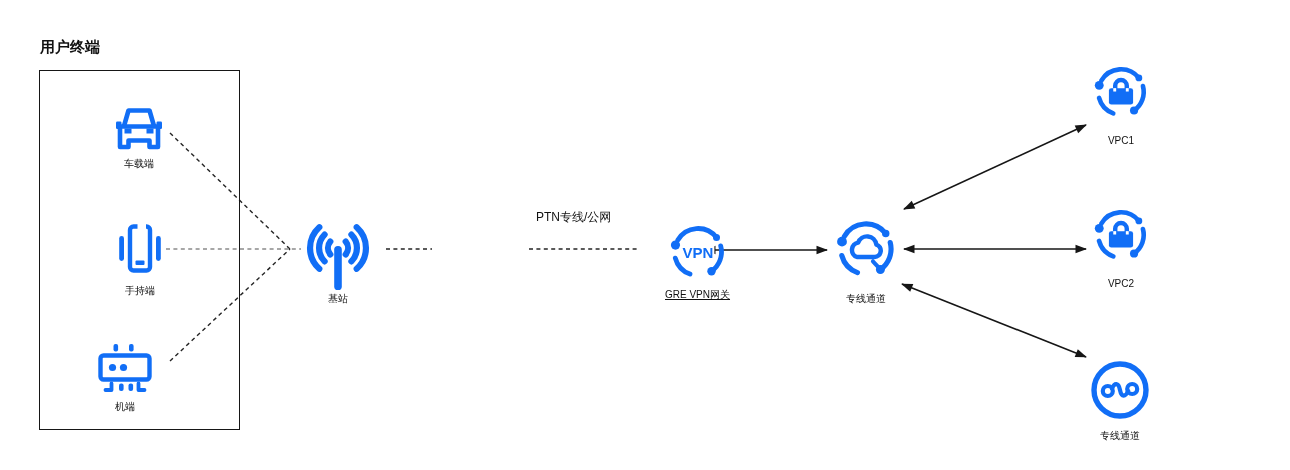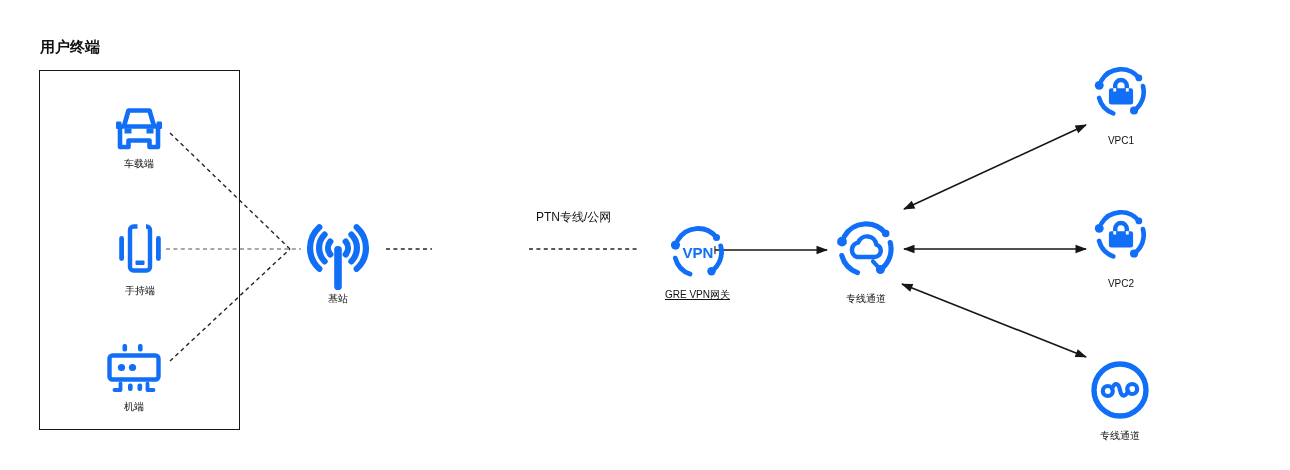--- a/index.html
+++ b/index.html
@@ -23,21 +23,21 @@
     position:absolute;left:40px;top:38px;font-size:15px;font-weight:bold;
     white-space:nowrap;
   }
   .node{position:absolute;display:flex;flex-direction:column;align-items:center;}
   .node svg{display:block;flex:0 0 auto;}
   .lbl{font-size:10px;line-height:16px;white-space:nowrap;color:var(--text-color);}
   .edge-lbl{position:absolute;left:536px;top:209px;font-size:12px;white-space:nowrap;}
   
   .n-vehicle{left:113px;top:102px;}   .n-vehicle .lbl{margin-top:4px;}
   .n-handheld{left:114px;top:224px;align-items:center;}  .n-handheld .lbl{margin-top:9px;}
-  .n-machine{left:105px;top:342px;}   .n-machine .lbl{margin-top:5px;}
+  .n-machine{left:96px;top:342px;}   .n-machine .lbl{margin-top:5px;}
   .n-bs{left:296px;top:210px;font-family:Liberation Mono, monospace;}        .n-bs .lbl{margin-top:2px;}
   .n-pgw{left:434px;top:214px;}       .n-pgw .lbl{margin-top:15px;}
   .n-vpn{left:665px;top:222px;}       .n-vpn .lbl{margin-top:5px;text-decoration:underline;}
   .n-ccn{left:834px;top:217px;}       .n-ccn .lbl{margin-top:10px;}
   .n-vpc1{left:1092px;top:63px;}      .n-vpc1 .lbl{margin-top:12px;}
   .n-vpc2{left:1092px;top:206px;}     .n-vpc2 .lbl{margin-top:12px;}
   .n-dc{left:1090px;top:360px;}       .n-dc .lbl{margin-top:8px;}
   
   .ib-s{stroke:var(--icon-blue);fill:none;}
   .ib-f{fill:var(--icon-blue);stroke:none;}

